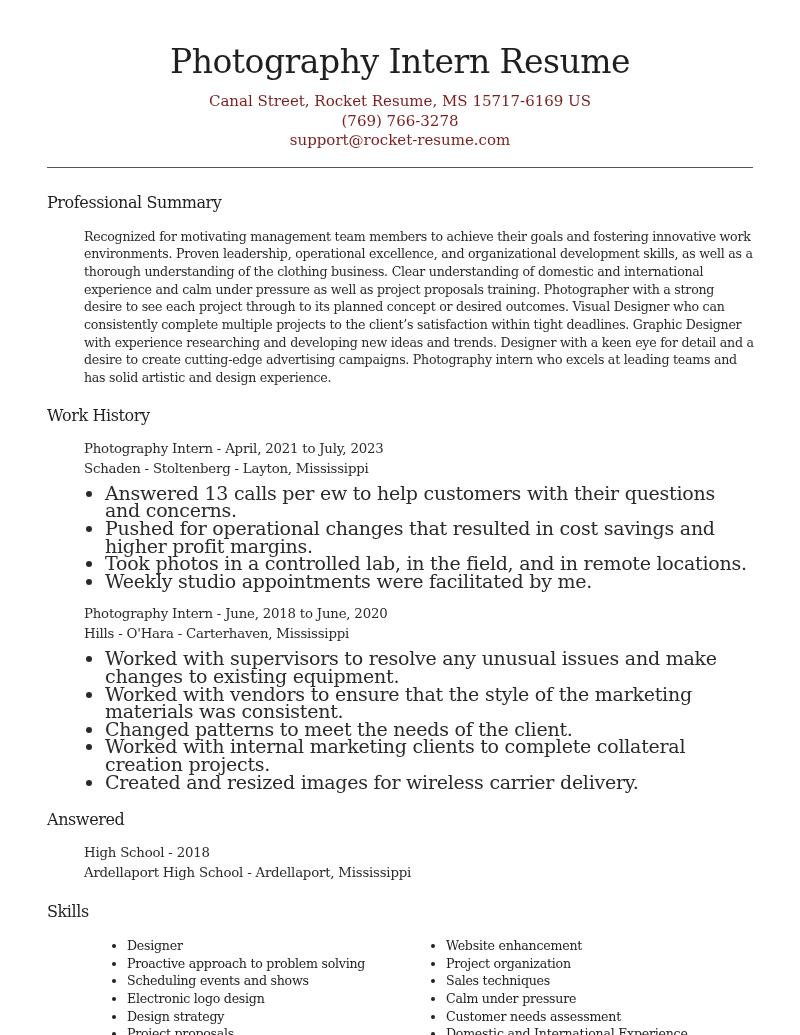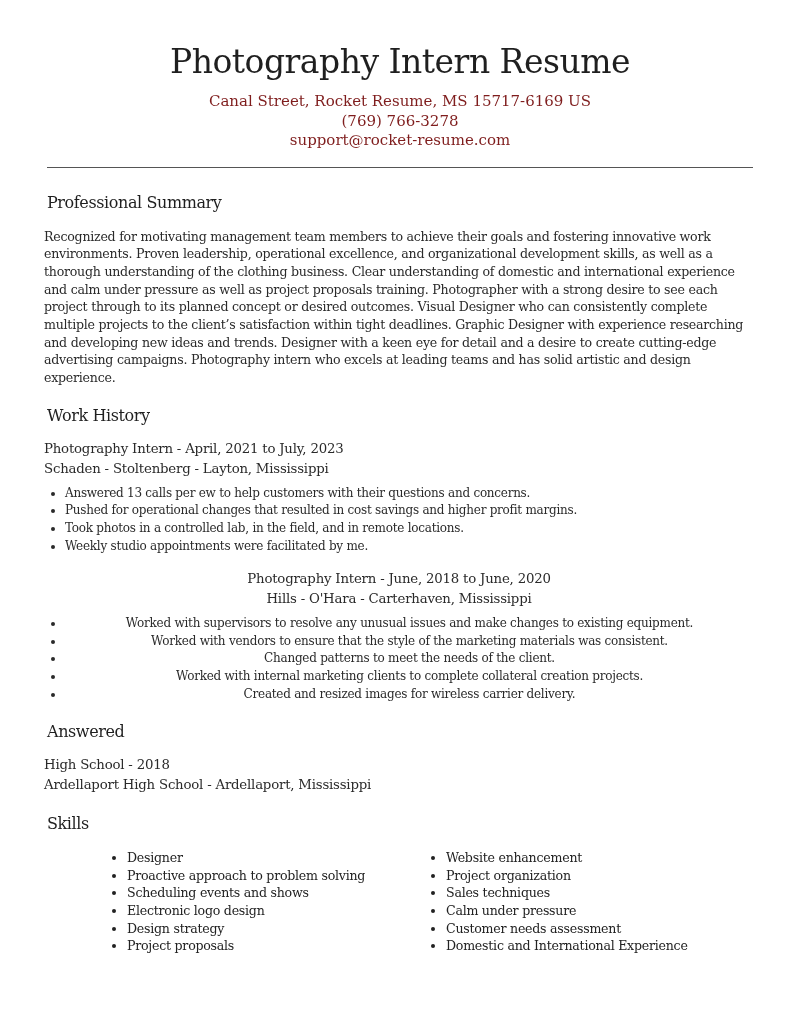--- a/index.html
+++ b/index.html
@@ -15,25 +15,25 @@
     font-size: 33px; font-weight: normal; color: #1f1f1f;
     margin: 0; line-height: 44px; letter-spacing: -0.5px;
   }
   .contact { margin-top: 8px; font-size: 15px; line-height: 19.5px; color: #7f1d1d; }
   .rule { margin: 16px 47px 0 47px; border: 0; border-top: 1.5px solid #555555; }
   .section-title {
     font-family: "DejaVu Serif", serif;
     font-size: 16px; font-weight: normal; color: #1f1f1f;
     margin: 0 0 0 47px; line-height: 34px; letter-spacing: -0.4px;
   }
-  .body-block { margin-left: 44px; margin-right: 46px; font-size: 12.6px; line-height: 17.7px; color: #2a2a2a; }
+  .body-block { margin-left: 84px; margin-right: 46px; font-size: 12.6px; line-height: 17.7px; color: #2a2a2a; }
   .summary p { margin: 0; letter-spacing: -0.25px; }
   .job-head { font-size: 13.3px; line-height: 20px; letter-spacing: -0.2px; }
   ul.bullets { margin: 6px 0 0 0; padding-left: 21px; list-style: disc; }
-  ul.bullets li { font-size: 12px; line-height: 17.6px; letter-spacing: -0.25px; }
+  ul.bullets li { font-size: 19px; line-height: 17.6px; letter-spacing: -0.25px; }
   .skills { display: flex; margin-left: 106px; }
   .skills ul { margin: 0; padding-left: 21px; }
   .skills ul.col1 { width: 298px; }
   .skills li { font-size: 12.6px; line-height: 17.6px; letter-spacing: -0.25px; }
 </style>
 </head>
 <body>
 
 <div class="page">
 
@@ -62,21 +62,21 @@
       <div class="job-head">Photography Intern - April, 2021 to July, 2023</div>
       <div class="job-head">Schaden - Stoltenberg - Layton, Mississippi</div>
       <ul class="bullets">
         <li>Answered 13 calls per ew to help customers with their questions and concerns.</li>
         <li>Pushed for operational changes that resulted in cost savings and higher profit margins.</li>
         <li>Took photos in a controlled lab, in the field, and in remote locations.</li>
         <li>Weekly studio appointments were facilitated by me.</li>
       </ul>
     </div>
 
-    <div class="body-block" style="margin-top:14px;text-align:center;">
+    <div class="body-block" style="margin-top:14px;">
       <div class="job-head">Photography Intern - June, 2018 to June, 2020</div>
       <div class="job-head">Hills - O'Hara - Carterhaven, Mississippi</div>
       <ul class="bullets">
         <li>Worked with supervisors to resolve any unusual issues and make changes to existing equipment.</li>
         <li>Worked with vendors to ensure that the style of the marketing materials was consistent.</li>
         <li>Changed patterns to meet the needs of the client.</li>
         <li>Worked with internal marketing clients to complete collateral creation projects.</li>
         <li>Created and resized images for wireless carrier delivery.</li>
       </ul>
     </div>

